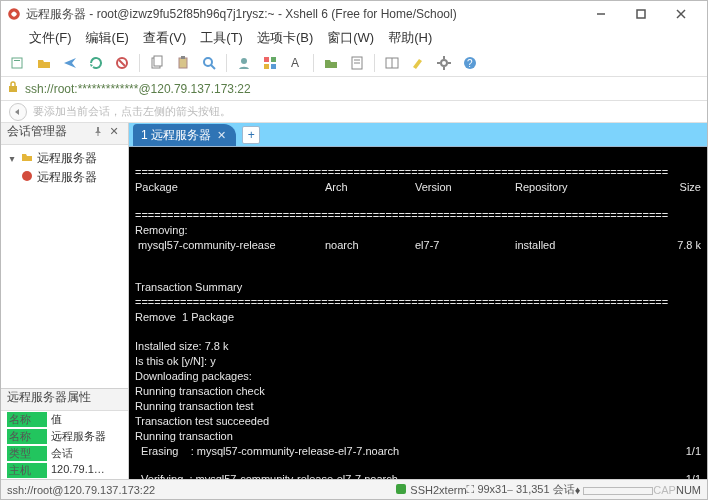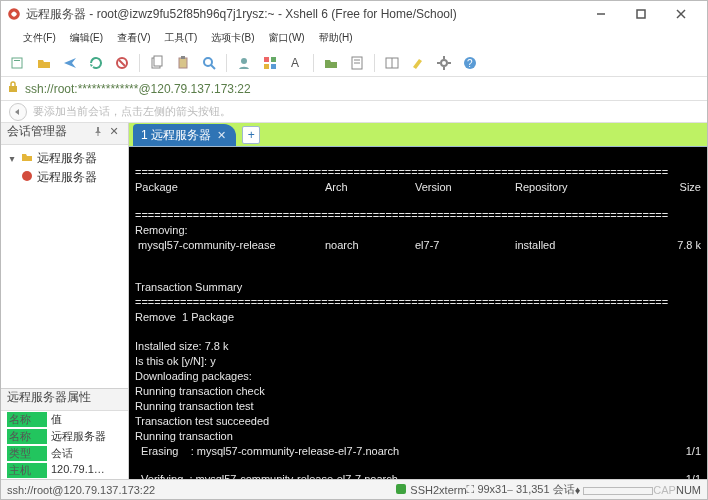--- a/index.html
+++ b/index.html
@@ -6,21 +6,21 @@
   html, body { width: 708px; height: 500px; overflow: hidden; background: #fff; }
   .window { width: 708px; height: 500px; display: flex; flex-direction: column; border: 1px solid #bbb; }
 
   
   .titlebar { height: 26px; display: flex; align-items: center; padding: 0 6px; font-size: 12px; color: #444; }
   .titlebar .appicon { width: 14px; height: 14px; margin-right: 5px; }
   .titlebar .title { flex: 1; white-space: nowrap; overflow: hidden; text-overflow: ellipsis; }
   .winbtn { width: 40px; height: 26px; display: inline-flex; align-items: center; justify-content: center; color: #555; }
 
   
-  .menubar { height: 22px; display: flex; align-items: center; padding: 0 16px; font-size: 10px; color: #333; gap: 2px; }
+  .menubar { height: 22px; display: flex; align-items: center; padding: 0 22px; font-size: 13px; color: #333; gap: 2px; }
   .menuitem { padding: 2px 6px; }
 
   
   .toolbar { height: 28px; display: flex; align-items: center; padding: 0 6px; gap: 4px; border-bottom: 1px solid #e0e0e0; }
   .tbtn { width: 22px; height: 22px; display: inline-flex; align-items: center; justify-content: center; border-radius: 2px; }
   .tsep { width: 1px; height: 18px; background: #ddd; margin: 0 2px; }
 
   
   .addrbar { height: 24px; display: flex; align-items: center; padding: 2px 6px; gap: 6px; border-bottom: 1px solid #e0e0e0; font-size: 12px; color: #5a7d49; }
   .addrbar .lockicon { color: #d8b13a; }
@@ -45,21 +45,21 @@
 
   
   .props { border-top: 1px solid #d0d0d0; font-size: 11px; }
   .props .panetitle { background: #f3f3f3; }
   .kv { display: flex; padding: 1px 6px; color: #333; }
   .kv .k { width: 40px; color: #555; background: #22c55e; margin-right: 4px; padding: 0 2px; }
   .kv .v { flex: 1; white-space: nowrap; overflow: hidden; text-overflow: ellipsis; }
 
   
   .main { flex: 1; display: flex; flex-direction: column; min-width: 0; }
-  .tabstrip { height: 24px; display: flex; align-items: flex-end; background: #bef264; border-bottom: 1px solid #9fb8cf; padding-left: 4px; gap: 2px; }
+  .tabstrip { height: 24px; display: flex; align-items: flex-end; background: #7dd3fc; border-bottom: 1px solid #9fb8cf; padding-left: 4px; gap: 2px; }
   .tab { height: 22px; display: inline-flex; align-items: center; padding: 0 10px 0 8px; font-size: 12px; color: #fff;
          border-top-left-radius: 4px; border-top-right-radius: 12px; }
   .tab.active { background: #2f74b5; }
   .tab .x { margin-left: 6px; font-size: 11px; color: #dce8f4; }
   .tabadd { width: 18px; height: 18px; border: 1px solid #9fb8cf; border-radius: 2px; display: inline-flex; align-items: center; justify-content: center; font-size: 12px; color: #2f74b5; background: #fff; margin-left: 4px; margin-bottom: 2px; }
 
   
   .terminal { flex: 1; background: #000; color: #e6e6e6; font-family: Consolas, "Courier New", monospace; font-size: 11px; line-height: 14px; padding: 4px 6px; overflow: hidden; white-space: pre; }
   .terminal .hdr { display: flex; }
   .terminal .c1 { width: 190px; }

